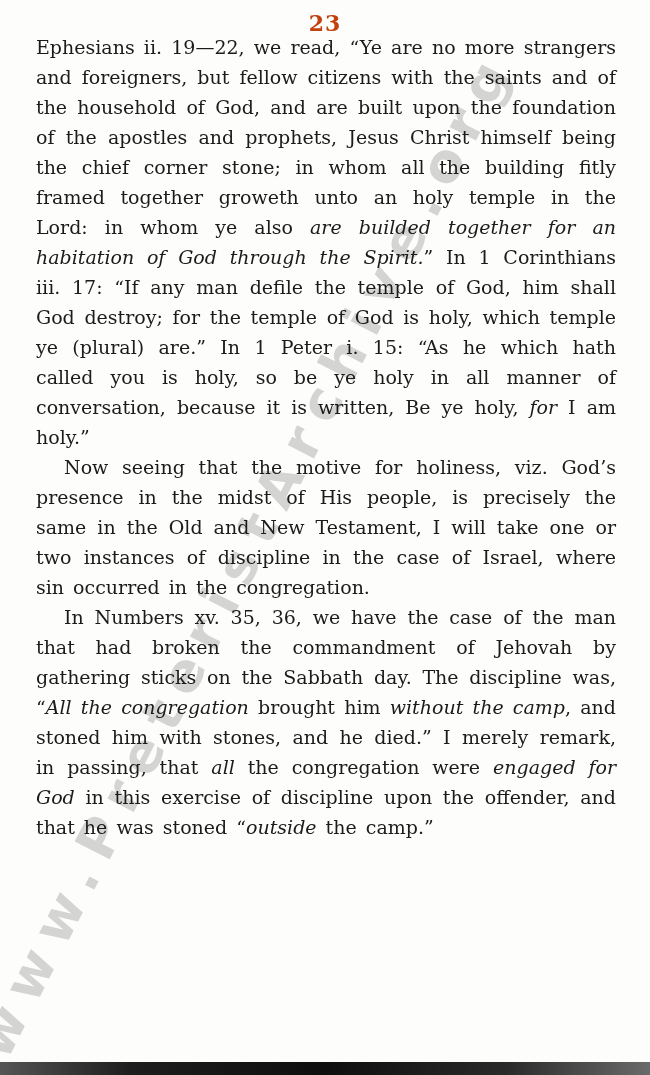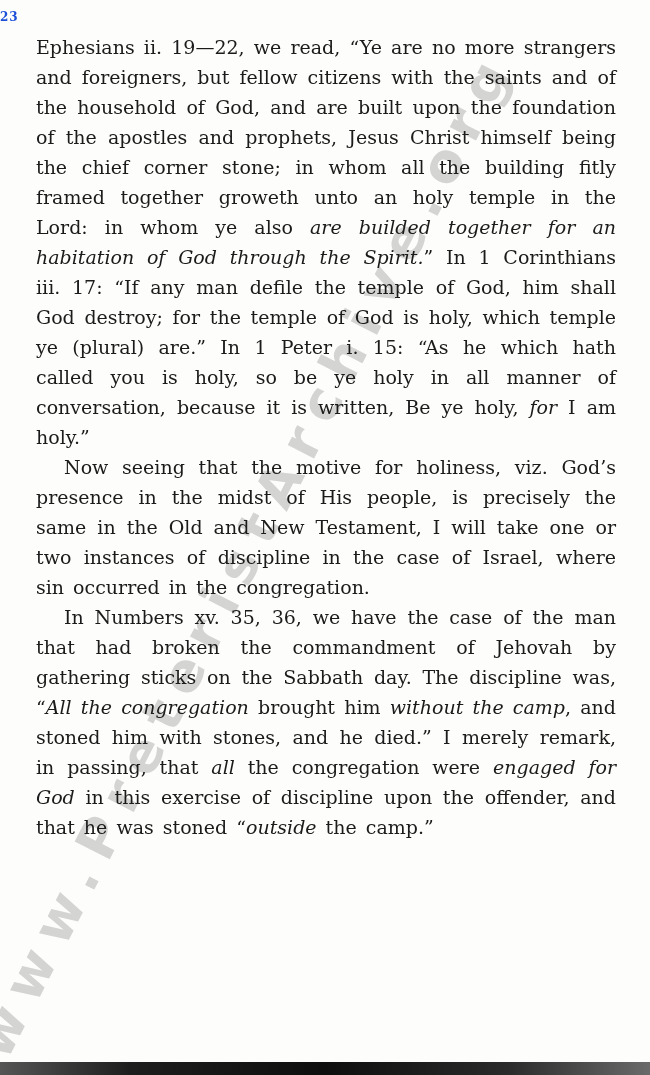--- a/index.html
+++ b/index.html
@@ -14,24 +14,25 @@
     background: #fdfdfb;
     overflow: hidden;
     font-family: "DejaVu Serif", "Liberation Serif", serif;
     color: #1b1b1b;
   }
   .page-number {
     position: absolute;
     top: 10px;
     left: 0;
     width: 100%;
-    font-size: 12px;
+    text-align: center;
+    font-size: 22px;
     font-weight: bold;
     letter-spacing: 1px;
-    color: #1d4ed8;
+    color: #c2410c;
   }
   .text-block {
     position: absolute;
     top: 32px;
     left: 36px;
     width: 580px;
     font-size: 19px;
     line-height: 30px;
     text-align: justify;
     word-spacing: 3px;

